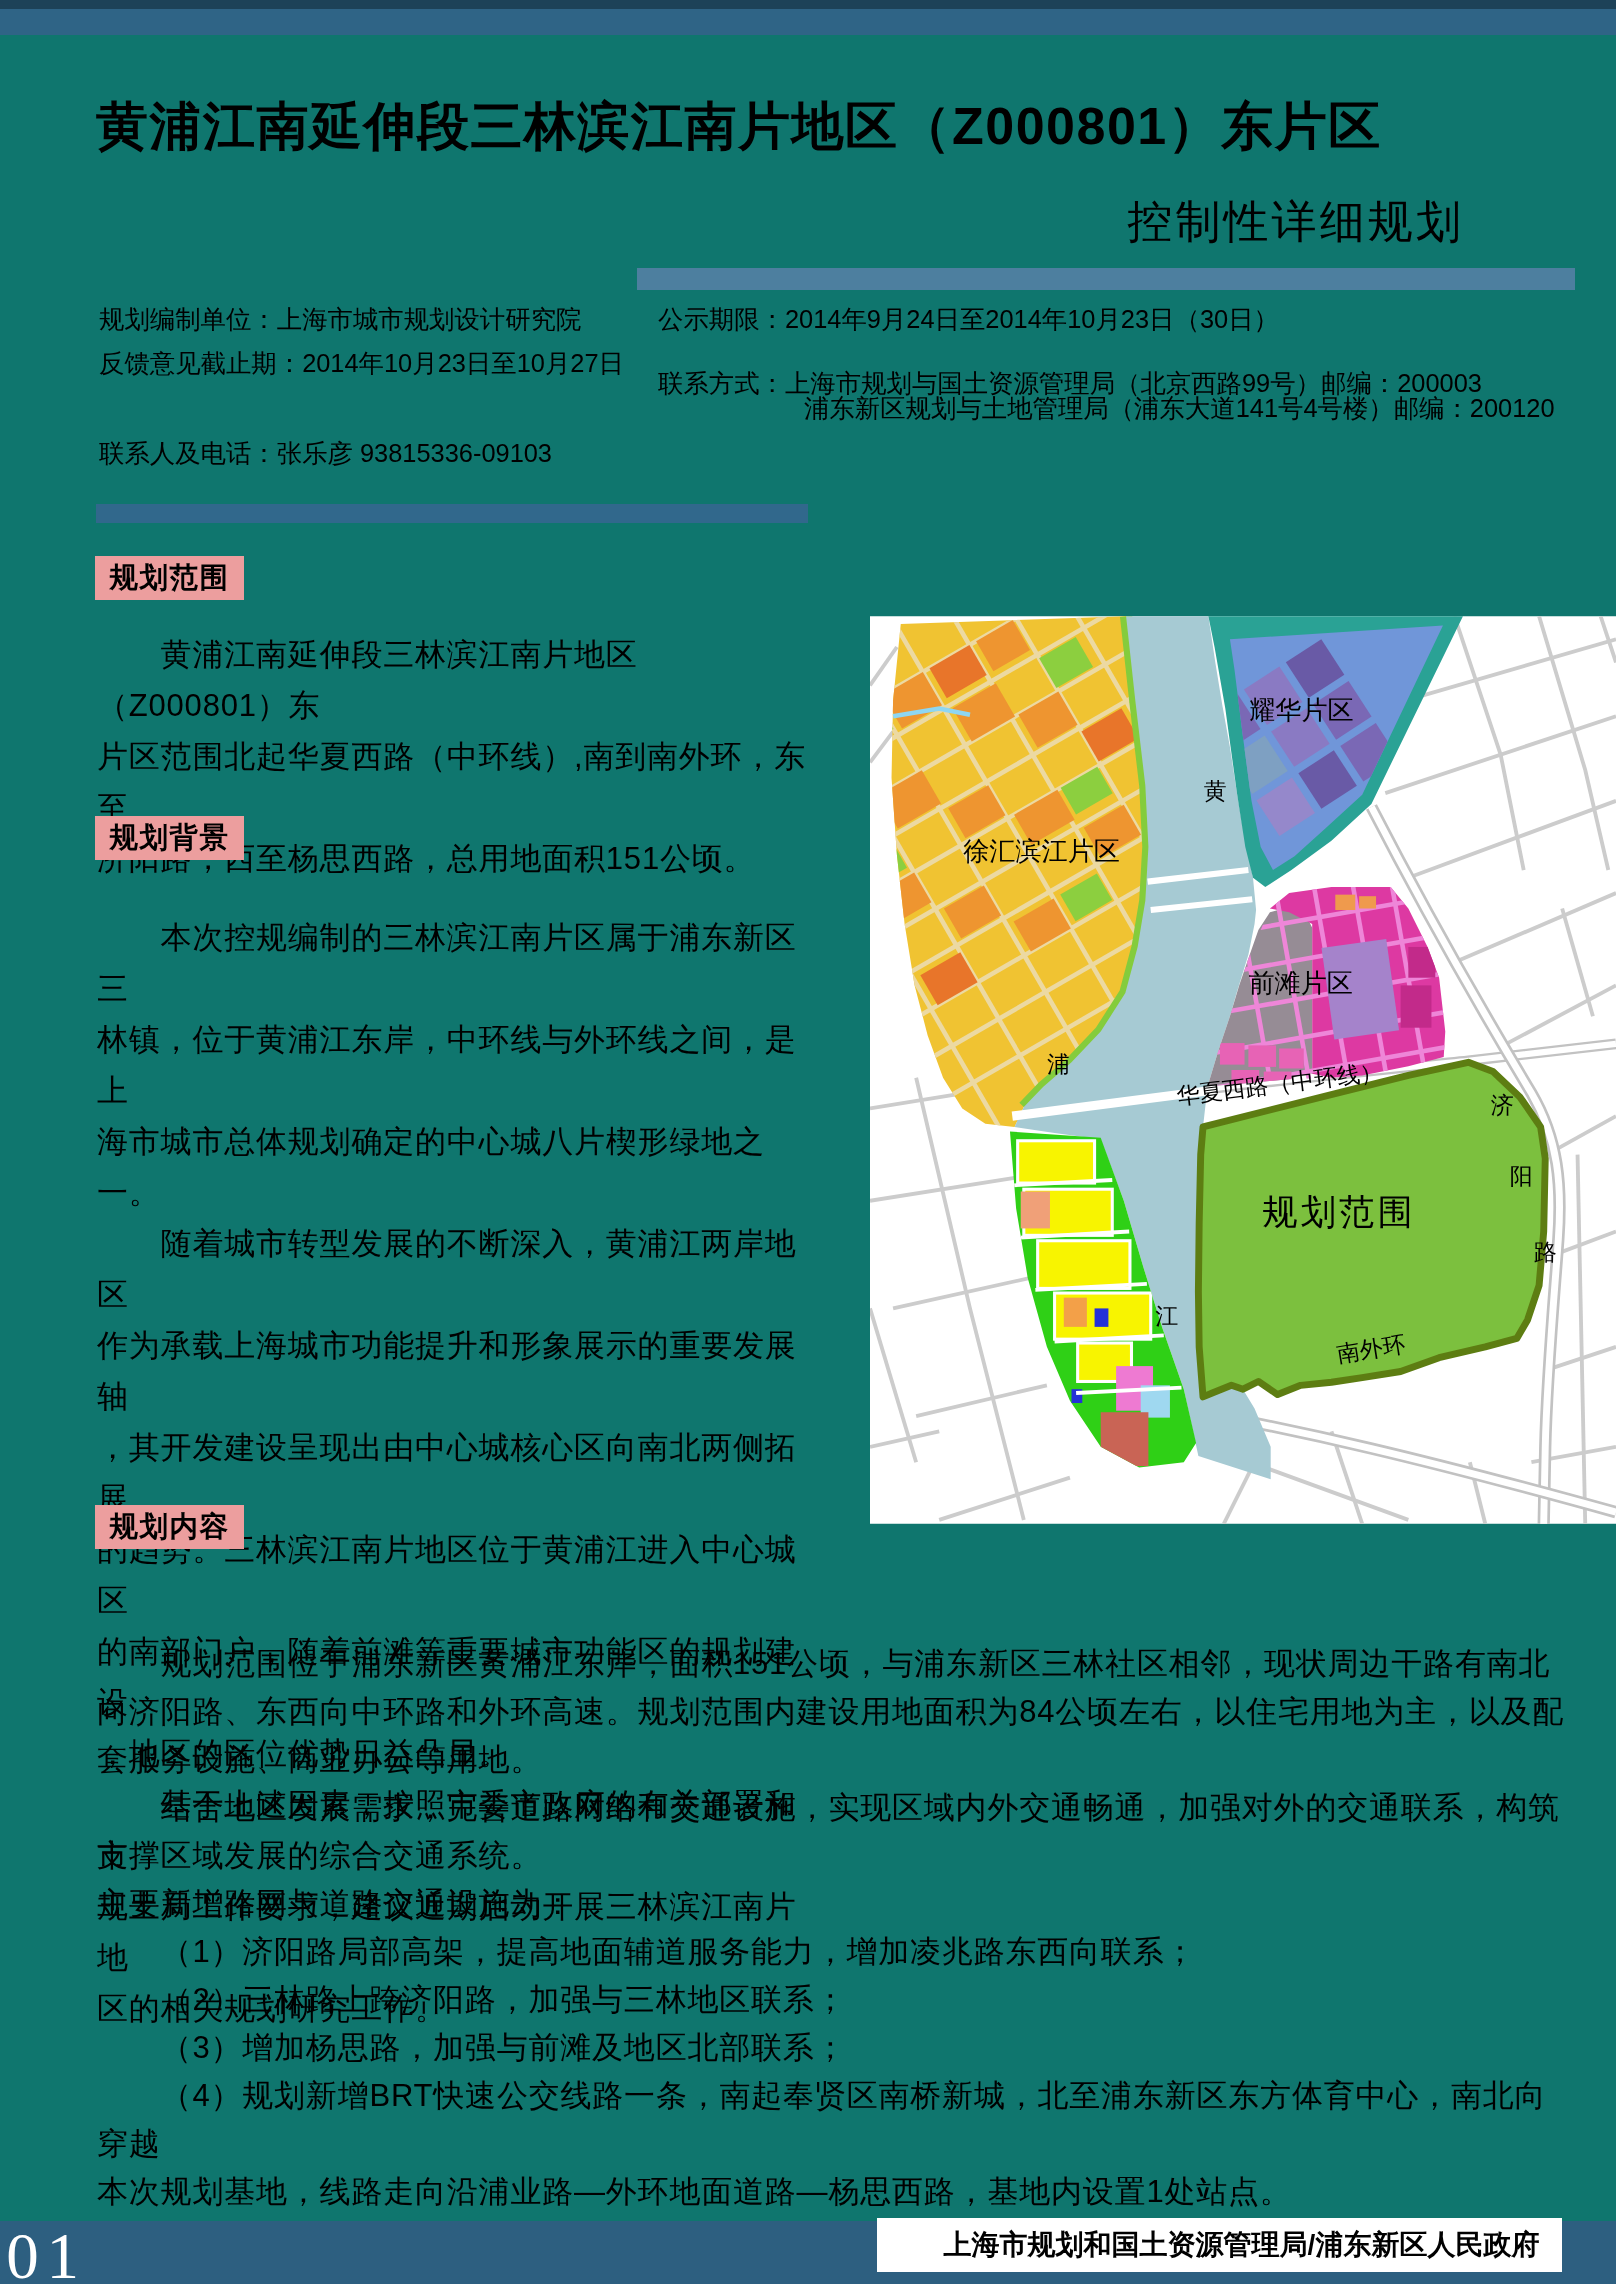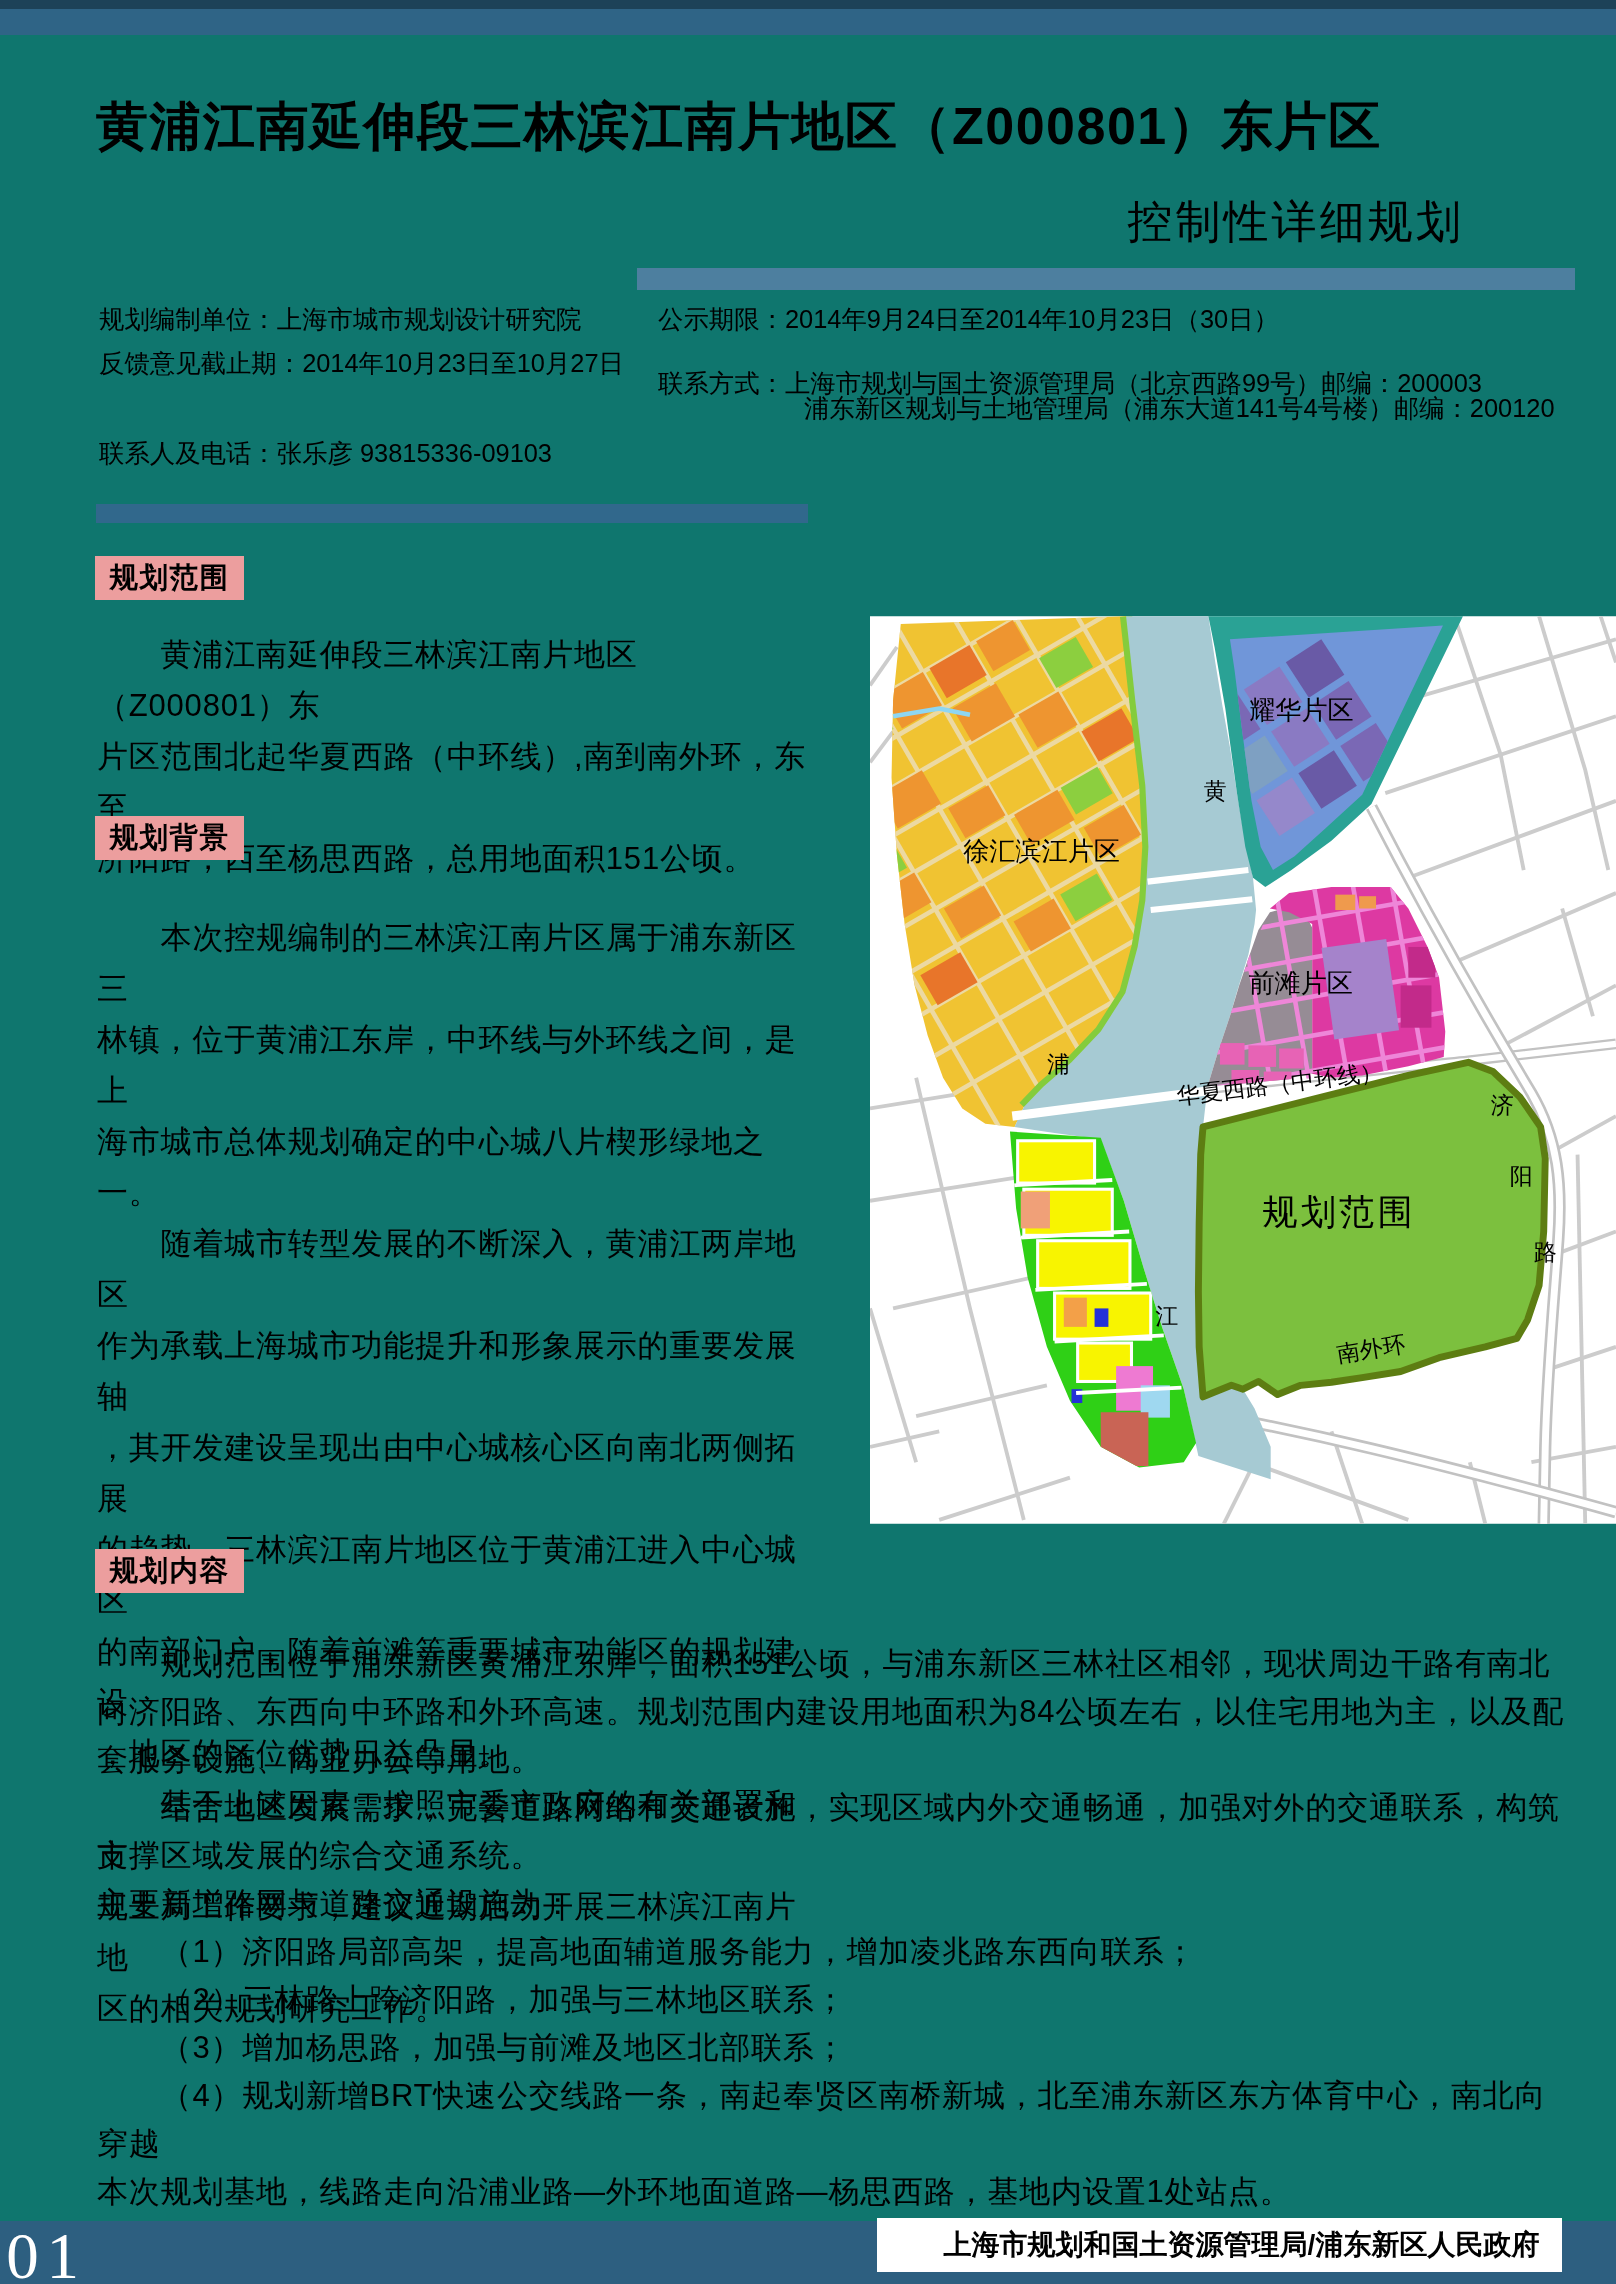--- a/index.html
+++ b/index.html
@@ -64,21 +64,21 @@
 　　随着城市转型发展的不断深入，黄浦江两岸地区
 作为承载上海城市功能提升和形象展示的重要发展轴
 ，其开发建设呈现出由中心城核心区向南北两侧拓展
 的趋势。三林滨江南片地区位于黄浦江进入中心城区
 的南部门户，随着前滩等重要城市功能区的规划建设
 ，地区的区位优势日益凸显。
 　　基于上述因素，按照市委市政府的有关部署和市
 规土局工作要求，建议近期启动开展三林滨江南片地
 区的相关规划研究工作。</div>
 
-  <div class="abs section-header" style="left:95px;top:1505px;margin-top:44px;">规划内容</div>
+  <div class="abs section-header" style="left:95px;top:1505px;">规划内容</div>
   <div class="abs para" id="content-para" style="left:97px;top:1640px;width:1474px;">　　规划范围位于浦东新区黄浦江东岸，面积151公顷，与浦东新区三林社区相邻，现状周边干路有南北
 向济阳路、东西向中环路和外环高速。规划范围内建设用地面积为84公顷左右，以住宅用地为主，以及配
 套服务设施、商业办公等用地。
 　　结合地区发展需求，完善道路网络和交通设施，实现区域内外交通畅通，加强对外的交通联系，构筑
 支撑区域发展的综合交通系统。
 主要新增路网与道路交通设施为：
 　　（1）济阳路局部高架，提高地面辅道服务能力，增加凌兆路东西向联系；
 　　（2）三林路上跨济阳路，加强与三林地区联系；
 　　（3）增加杨思路，加强与前滩及地区北部联系；
 　　（4）规划新增BRT快速公交线路一条，南起奉贤区南桥新城，北至浦东新区东方体育中心，南北向穿越

